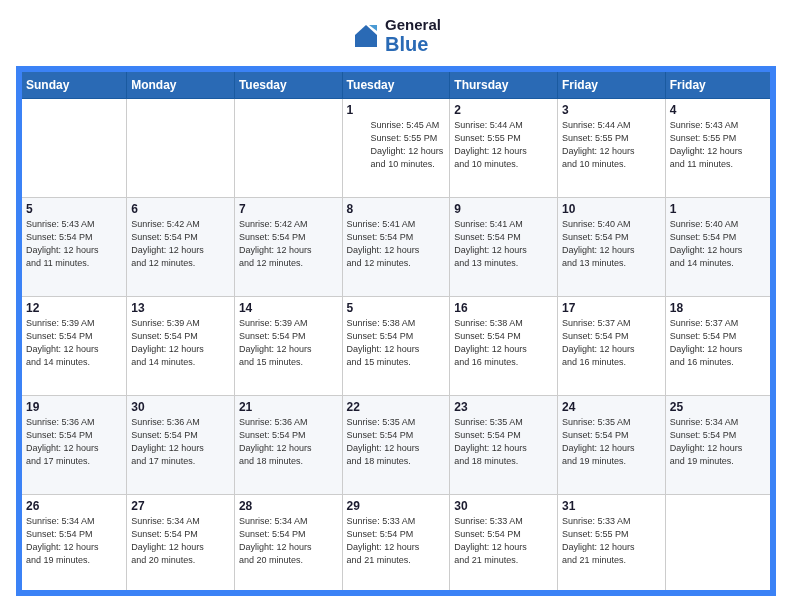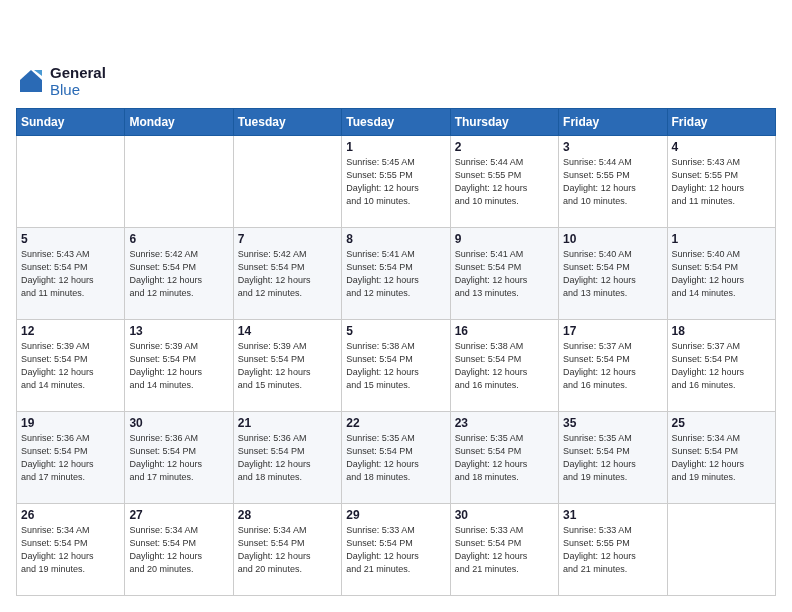--- a/index.html
+++ b/index.html
@@ -12,24 +12,23 @@
     }
     .page {
       width: 792px;
       height: 612px;
       padding: 16px;
       display: flex;
       flex-direction: column;
     }
     .header {
       display: flex;
-      justify-content: space-between;
+      justify-content: center;
       align-items: flex-start;
       margin-bottom: 10px;
-      margin-top: 48px;
     }
     .logo {
       display: flex;
       align-items: center;
       gap: 4px;
     }
     .logo-icon {
       width: 30px;
       height: 30px;
     }
@@ -42,21 +41,21 @@
       color: #1a1a2e;
       line-height: 1.1;
     }
     .location {
       font-size: 14px;
       color: #444;
       margin-top: 2px;
     }
     .calendar {
       flex: 1;
-      border: 1px solid #3b82f6;
+      border: 6px solid #3b82f6;
       border-collapse: collapse;
       width: 100%;
     }
     table {
       width: 100%;
       border-collapse: collapse;
       table-layout: fixed;
     }
     thead th {
       background: #2a6ab5;
@@ -101,21 +100,21 @@
 
 <div class="page">
   <div class="header">
     <div class="logo">
       <svg class="logo-icon" viewBox="0 0 30 30">
         <polygon points="15,4 26,14 26,26 4,26 4,14" fill="#2a6ab5"></polygon>
         <polygon points="18,4 26,10 26,4" fill="#4a9ad4"></polygon>
       </svg>
       <div>
         <div style="font-size:15px;font-weight:bold;color:#1a1a2e;">General</div>
-        <div style="font-size:15px;font-weight:normal;color:#2a6ab5;">Blue</div>
+        <div style="font-size:20px;font-weight:bold;color:#2a6ab5;">Blue</div>
       </div>
     </div>
   </div>
 
   <table class="calendar">
     <thead>
       <tr>
       <th>Sunday</th>
           <th>Monday</th>
           <th>Tuesday</th>
@@ -125,21 +124,21 @@
           <th>Friday</th>
         </tr>
     </thead>
     <tbody id="calendar-body">
     <tr>
           <td class="empty"></td>
           <td class="empty"></td>
           <td class="empty"></td>
           <td>
             <span class="day-num">1</span>
-            <div class="day-info" style="white-space: pre-line;">Sunrise: 5:45 AM
+            <div class="day-info" style="white-space: pre-line; margin-left: 24px;">Sunrise: 5:45 AM
 Sunset: 5:55 PM
 Daylight: 12 hours
 and 10 minutes.</div>
           </td>
           <td>
             <span class="day-num">2</span>
             <div class="day-info" style="white-space: pre-line;">Sunrise: 5:44 AM
 Sunset: 5:55 PM
 Daylight: 12 hours
 and 10 minutes.</div>
@@ -291,21 +290,21 @@
 and 18 minutes.</div>
           </td>
           <td>
             <span class="day-num">23</span>
             <div class="day-info" style="white-space: pre-line;">Sunrise: 5:35 AM
 Sunset: 5:54 PM
 Daylight: 12 hours
 and 18 minutes.</div>
           </td>
           <td>
-            <span class="day-num">35</span>
+            <span class="day-num">24</span>
             <div class="day-info" style="white-space: pre-line;">Sunrise: 5:35 AM
 Sunset: 5:54 PM
 Daylight: 12 hours
 and 19 minutes.</div>
           </td>
           <td>
             <span class="day-num">25</span>
             <div class="day-info" style="white-space: pre-line;">Sunrise: 5:34 AM
 Sunset: 5:54 PM
 Daylight: 12 hours

